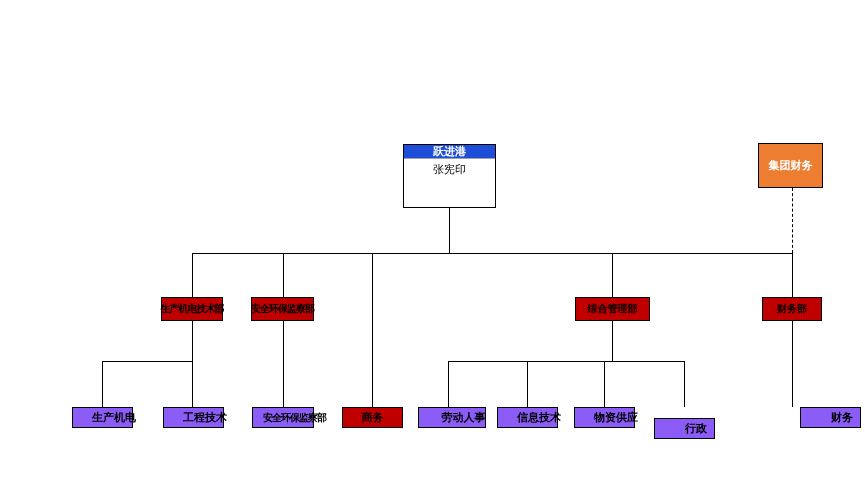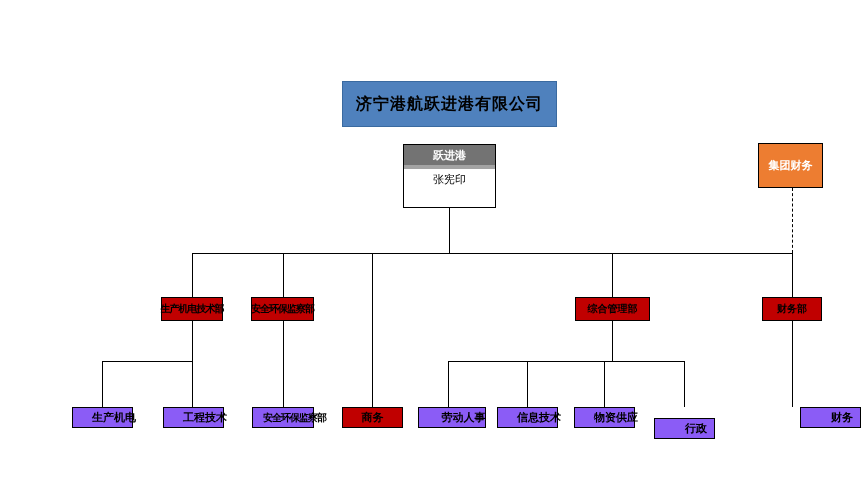--- a/index.html
+++ b/index.html
@@ -18,21 +18,21 @@
   }
   .banner{
     background:#4f81bd;border:1px solid #3a6aa0;color:#000;
     font-weight:bold;font-size:16px;letter-spacing:1px;
   }
   .gm-card{position:absolute;box-sizing:border-box;border:1px solid #000;background:#fff;}
   .gm-row{
     display:flex;align-items:center;justify-content:center;box-sizing:border-box;
     font-size:11px;height:21px;color:#000;
   }
-  .gm-org{background:#737373;color:#fff;border-bottom:4px solid #a3a3a3;height:24px;font-weight:bold;}
+  .gm-org{background:#1d4ed8;color:#fff;border-bottom:1px solid #a3a3a3;height:14px;font-weight:bold;}
   .gm-title{border-bottom:1px solid #000;}
   .orange{background:#ed7d31;color:#fff;font-weight:bold;font-size:11px;}
   .dept{background:#c00000;font-weight:bold;font-size:10px;letter-spacing:-1px;overflow:visible;}
   .office-blue{background:#8b5cf6;font-weight:bold;font-size:11px;padding-left:23px;}
   .office-red{background:#c00000;font-weight:bold;font-size:11px;}
   .tight{font-size:10px;letter-spacing:-1px;}
 </style>
 </head>
 <body>
 
@@ -56,23 +56,20 @@
 
   <div class="line vline" style="left:612px;top:321px;height:40px;"></div>
   <div class="line hline" style="left:448px;top:361px;width:237px;"></div>
   <div class="line vline" style="left:448px;top:361px;height:46px;"></div>
   <div class="line vline" style="left:527px;top:361px;height:46px;"></div>
   <div class="line vline" style="left:604px;top:361px;height:46px;"></div>
   <div class="line vline" style="left:684px;top:361px;height:46px;"></div>
 
   <div class="line vline" style="left:792px;top:321px;height:86px;"></div>
 
-  <div class="box banner" style="left:342px;top:81px;width:215px;height:46px;">
-    <span>济宁港航跃进港有限公司</span>
-  </div>
 
   <div class="gm-card" style="left:403px;top:144px;width:93px;height:64px;">
     <div class="gm-row gm-org">跃进港</div>
     <div class="gm-row">张宪印</div>
   </div>
 
   <div class="box orange" style="left:758px;top:143px;width:65px;height:45px;">
     <span>集团财务</span>
   </div>
 

